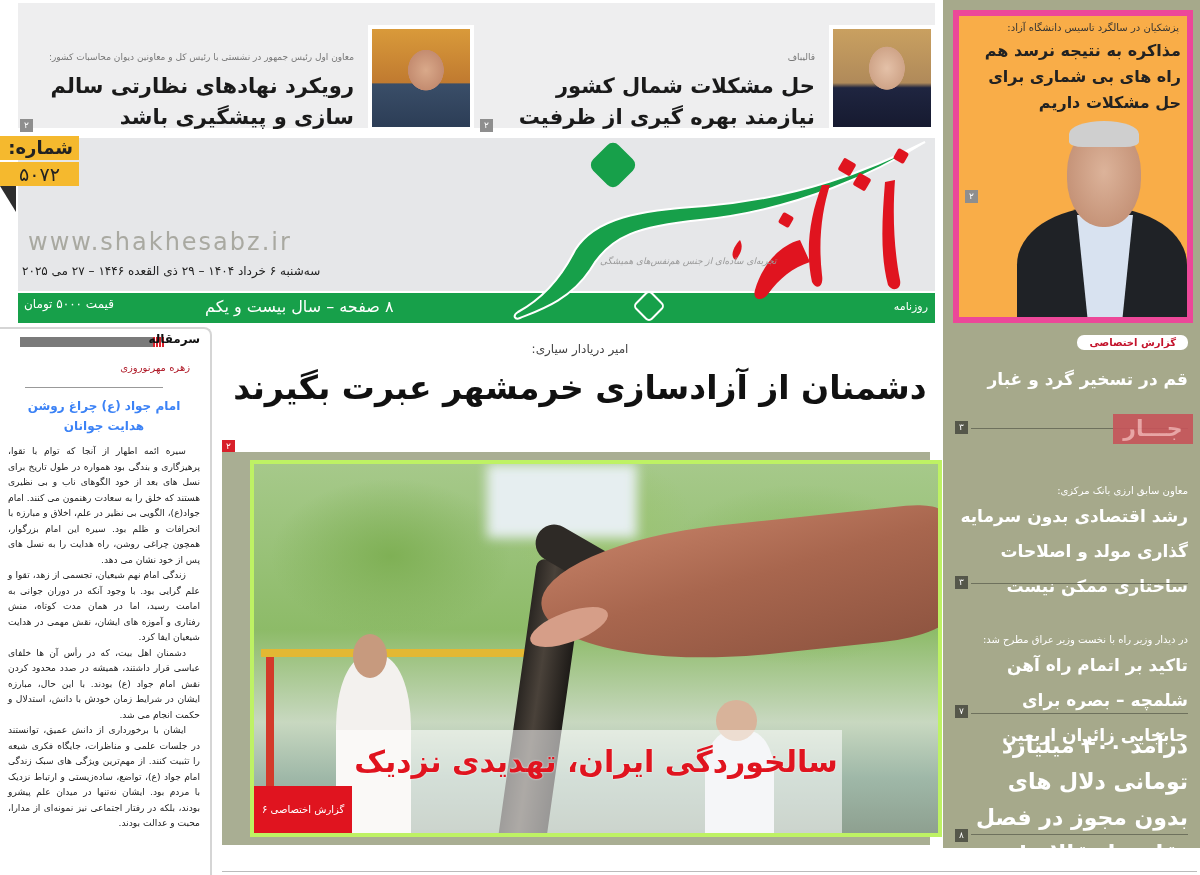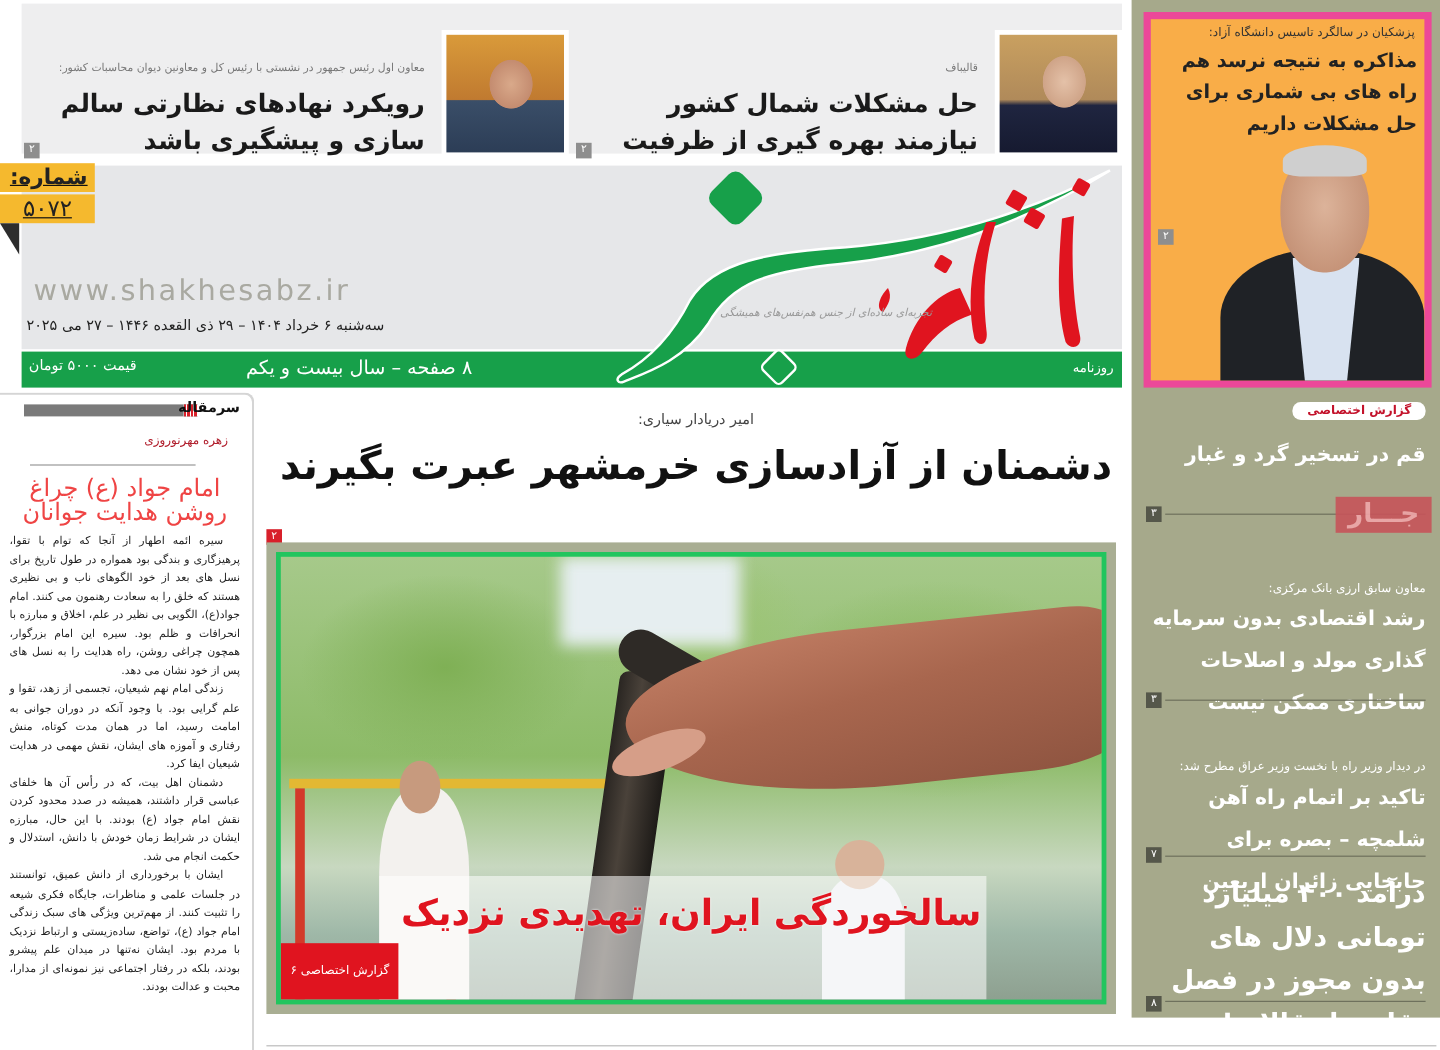--- a/index.html
+++ b/index.html
@@ -15,21 +15,21 @@
   .teaser .headline { position: absolute; right: 120px; top: 56px; font-size: 21px; font-weight: bold; line-height: 31px; direction: rtl; text-align: right; color: #1a1a1a; }
   .page-badge { display: inline-block; background: #8e8e8e; color: #fff; font-size: 9px; width: 13px; height: 13px; line-height: 13px; text-align: center; }
   .teaser .badge { position: absolute; bottom: 8px; left: 0; }
   .teaser-1 { right: 0; width: 455px; }
   .teaser-2 { left: 0; width: 462px; }
   .face1 { background: radial-gradient(ellipse 30% 34% at 55% 42%, #d9a98a 0%, #c48c70 60%, transparent 62%), linear-gradient(180deg, #d99a3a 0%, #c07a30 55%, #3a4e68 56%, #2c3d56 100%); }
   .face2 { background: radial-gradient(ellipse 30% 36% at 55% 40%, #e4c1a8 0%, #cfa488 60%, transparent 62%), linear-gradient(180deg, #c9a060 0%, #b08a5a 55%, #1f2540 60%, #161a30 100%); }
 
   
   .masthead { position: absolute; left: 18px; top: 138px; width: 917px; height: 153px; background: #e6e7e9; }
-  .issue-box { position: absolute; left: 0; top: 136px; width: 79px; text-decoration: underline; }
+  .issue-box { position: absolute; left: 0; top: 136px; width: 79px; }
   .issue-label { background: #f5b92e; height: 24px; font-size: 18px; font-weight: bold; color: #222; direction: rtl; text-align: right; padding-right: 6px; line-height: 24px; }
   .issue-num { background: #f5b92e; height: 24px; margin-top: 2px; font-size: 19px; color: #222; text-align: center; line-height: 24px; letter-spacing: 2px; }
   .issue-fold { width: 0; height: 0; border-top: 26px solid #2d2d2d; border-left: 16px solid transparent; }
   .site-url { position: absolute; left: 28px; top: 228px; font-family: "DejaVu Sans", sans-serif; font-size: 24px; color: #a9a9a1; letter-spacing: 2px; }
   .date-line { position: absolute; left: 22px; top: 264px; font-size: 12px; color: #222; direction: rtl; white-space: nowrap; }
   .green-bar { position: absolute; left: 18px; top: 293px; width: 917px; height: 30px; background: #17a04a; }
   .price { position: absolute; left: 24px; top: 297px; font-size: 12px; color: #fff; direction: rtl; }
   .pages-year { position: absolute; left: 205px; top: 297px; font-size: 16px; color: #fff; direction: rtl; }
   .roozname { position: absolute; right: 272px; top: 300px; font-size: 11px; color: #fff; direction: rtl; }
   .logo { position: absolute; left: 500px; top: 140px; width: 435px; height: 185px; }
@@ -58,31 +58,31 @@
   .jaar { position: absolute; left: 170px; top: 414px; width: 80px; height: 30px; background: #c7545a; color: #f0a5a8; font-size: 22px; font-weight: bold; text-align: center; line-height: 30px; letter-spacing: 4px; opacity: 0.9; }
 
   
   .editorial { position: absolute; left: 0; top: 327px; width: 212px; height: 548px; border-right: 2px solid #d5d5d5; border-top: 2px solid #d5d5d5; border-top-right-radius: 8px; }
   .ed-header { position: absolute; left: 20px; top: 5px; width: 180px; height: 14px; }
   .ed-title { position: absolute; right: 0; top: -2px; font-size: 12px; font-weight: bold; color: #111; direction: rtl; }
   .ed-bar { position: absolute; left: 0; top: 3px; width: 145px; height: 10px; background: #7a7a7a; }
   .ed-bar-red { position: absolute; left: 133px; top: 3px; width: 12px; height: 10px; background: repeating-linear-gradient(90deg, #d8202a 0 2px, #fff 2px 3px); }
   .ed-author { position: absolute; right: 20px; top: 33px; font-size: 10px; color: #b01c2a; direction: rtl; }
   .ed-rule { position: absolute; left: 25px; width: 138px; top: 58px; height: 1px; background: #999; }
-  .ed-headline { position: absolute; left: 8px; right: 10px; top: 67px; font-size: 20px; font-weight: normal; line-height: 20px; text-align: center; direction: rtl; color: #ef4444; }
+  .ed-headline { position: absolute; left: 8px; right: 10px; top: 67px; font-size: 12px; font-weight: bold; line-height: 20px; text-align: center; direction: rtl; color: #3b82f6; }
   .ed-body { position: absolute; left: 8px; right: 10px; top: 115px; font-size: 9.1px; line-height: 15.5px; text-align: justify; direction: rtl; color: #222; }
   .ed-body p { text-indent: 14px; }
 
   
   .main-kicker { position: absolute; left: 220px; width: 720px; top: 342px; font-size: 12px; color: #444; text-align: center; direction: rtl; }
   .main-headline { position: absolute; left: 220px; width: 720px; top: 368px; font-size: 33px; font-weight: bold; color: #111; text-align: center; direction: rtl; letter-spacing: -1px; }
   .main-badge { position: absolute; left: 222px; top: 434px; }
   .main-badge .page-badge { background: #d8202a; }
   .photo-frame { position: absolute; left: 222px; top: 452px; width: 708px; height: 393px; background: #a9ae93; padding: 8px; }
-  .photo-inner { position: relative; width: 100%; height: 100%; background: #22c55e; padding: 4px; }
+  .photo-inner { position: relative; width: 100%; height: 100%; background: #bef264; padding: 4px; margin-left: 20px; }
   .photo-scene { position: relative; width: 100%; height: 100%; overflow: hidden;
       background:
         radial-gradient(ellipse 25% 30% at 20% 25%, #7fb055 0%, transparent 70%),
         radial-gradient(ellipse 30% 35% at 80% 30%, #86b85c 0%, transparent 70%),
         radial-gradient(ellipse 20% 25% at 50% 15%, #9bc46f 0%, transparent 70%),
         linear-gradient(180deg, #a6c98a 0%, #8dbb68 45%, #c8d8c0 70%, #9fb8a8 85%, #8ea090 100%); }
   .scene-sky { position: absolute; left: 34%; top: 0; width: 22%; height: 20%; background: #e6eef0; filter: blur(6px); }
   .equip { position: absolute; left: 1%; top: 50%; width: 40%; height: 50%; border-top: 8px solid #e3b833; }
   .equip-pole { position: absolute; width: 8px; background: #d33a2a; }
   .person-left { position: absolute; left: 12%; top: 52%; width: 11%; height: 48%; border-radius: 40% 40% 0 0; background: #f3f1ee; }

